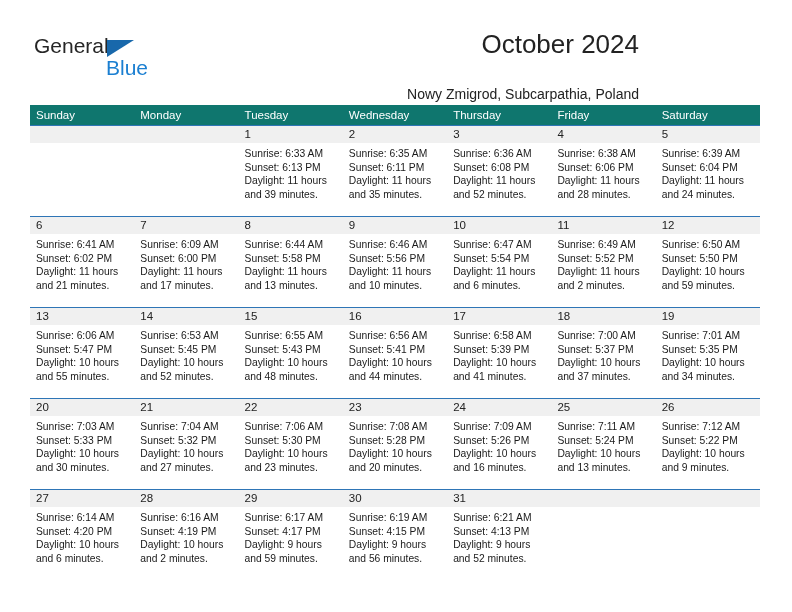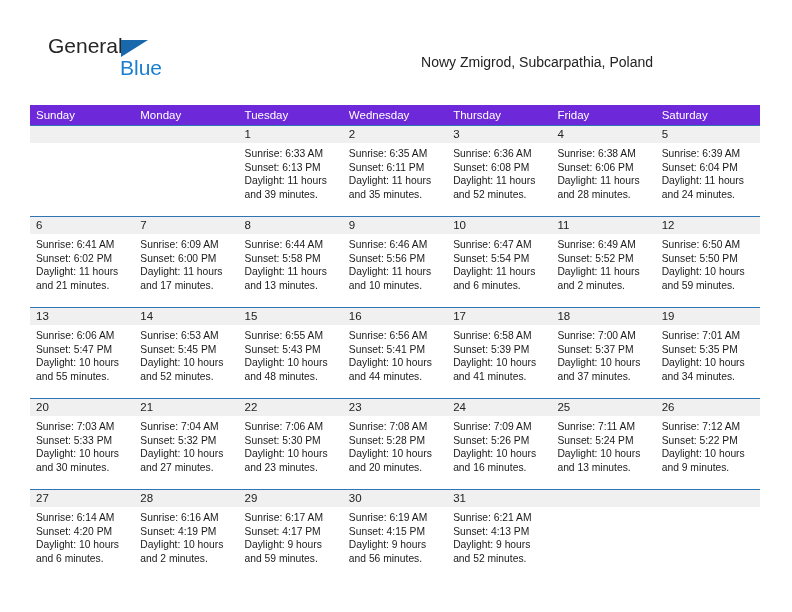--- a/index.html
+++ b/index.html
@@ -17,21 +17,21 @@
   .page {
     position: relative;
     width: 792px;
     height: 612px;
     box-sizing: border-box;
   }
 
   
   .top {
     position: absolute;
-    left: 16px;
+    left: 2px;
     top: 0;
     width: 673px;
     height: 100px;
   }
   .logo {
     position: absolute;
     left: 32px;
     top: 34px;
     width: 180px;
     height: 52px;
@@ -88,21 +88,21 @@
   
   .calendar {
     position: absolute;
     left: 30px;
     top: 105px;
     width: 730px;
     border-collapse: collapse;
     table-layout: fixed;
   }
   .calendar th {
-    background: #6d28d9;
+    background: #0f766e;
     color: #ffffff;
     font-weight: normal;
     font-size: 11.5px;
     text-align: left;
     padding: 4px 0 4px 6px;
     height: 12px;
     border: none;
   }
   .calendar td {
     vertical-align: top;
@@ -143,20 +143,21 @@
 
   <div class="top">
 
     <div class="logo">
       <span class="logo-general">General</span>
       <span class="logo-tri"></span>
       <span class="logo-blue">Blue</span>
     </div>
 
     <div class="title-block">
+      <div class="cal-title">October 2024</div>
       <div class="cal-subtitle">Nowy Zmigrod, Subcarpathia, Poland</div>
     </div>
 
   </div>
 
   <table class="calendar">
     <thead>
       <tr>
         <th>Sunday</th>
         <th>Monday</th>

